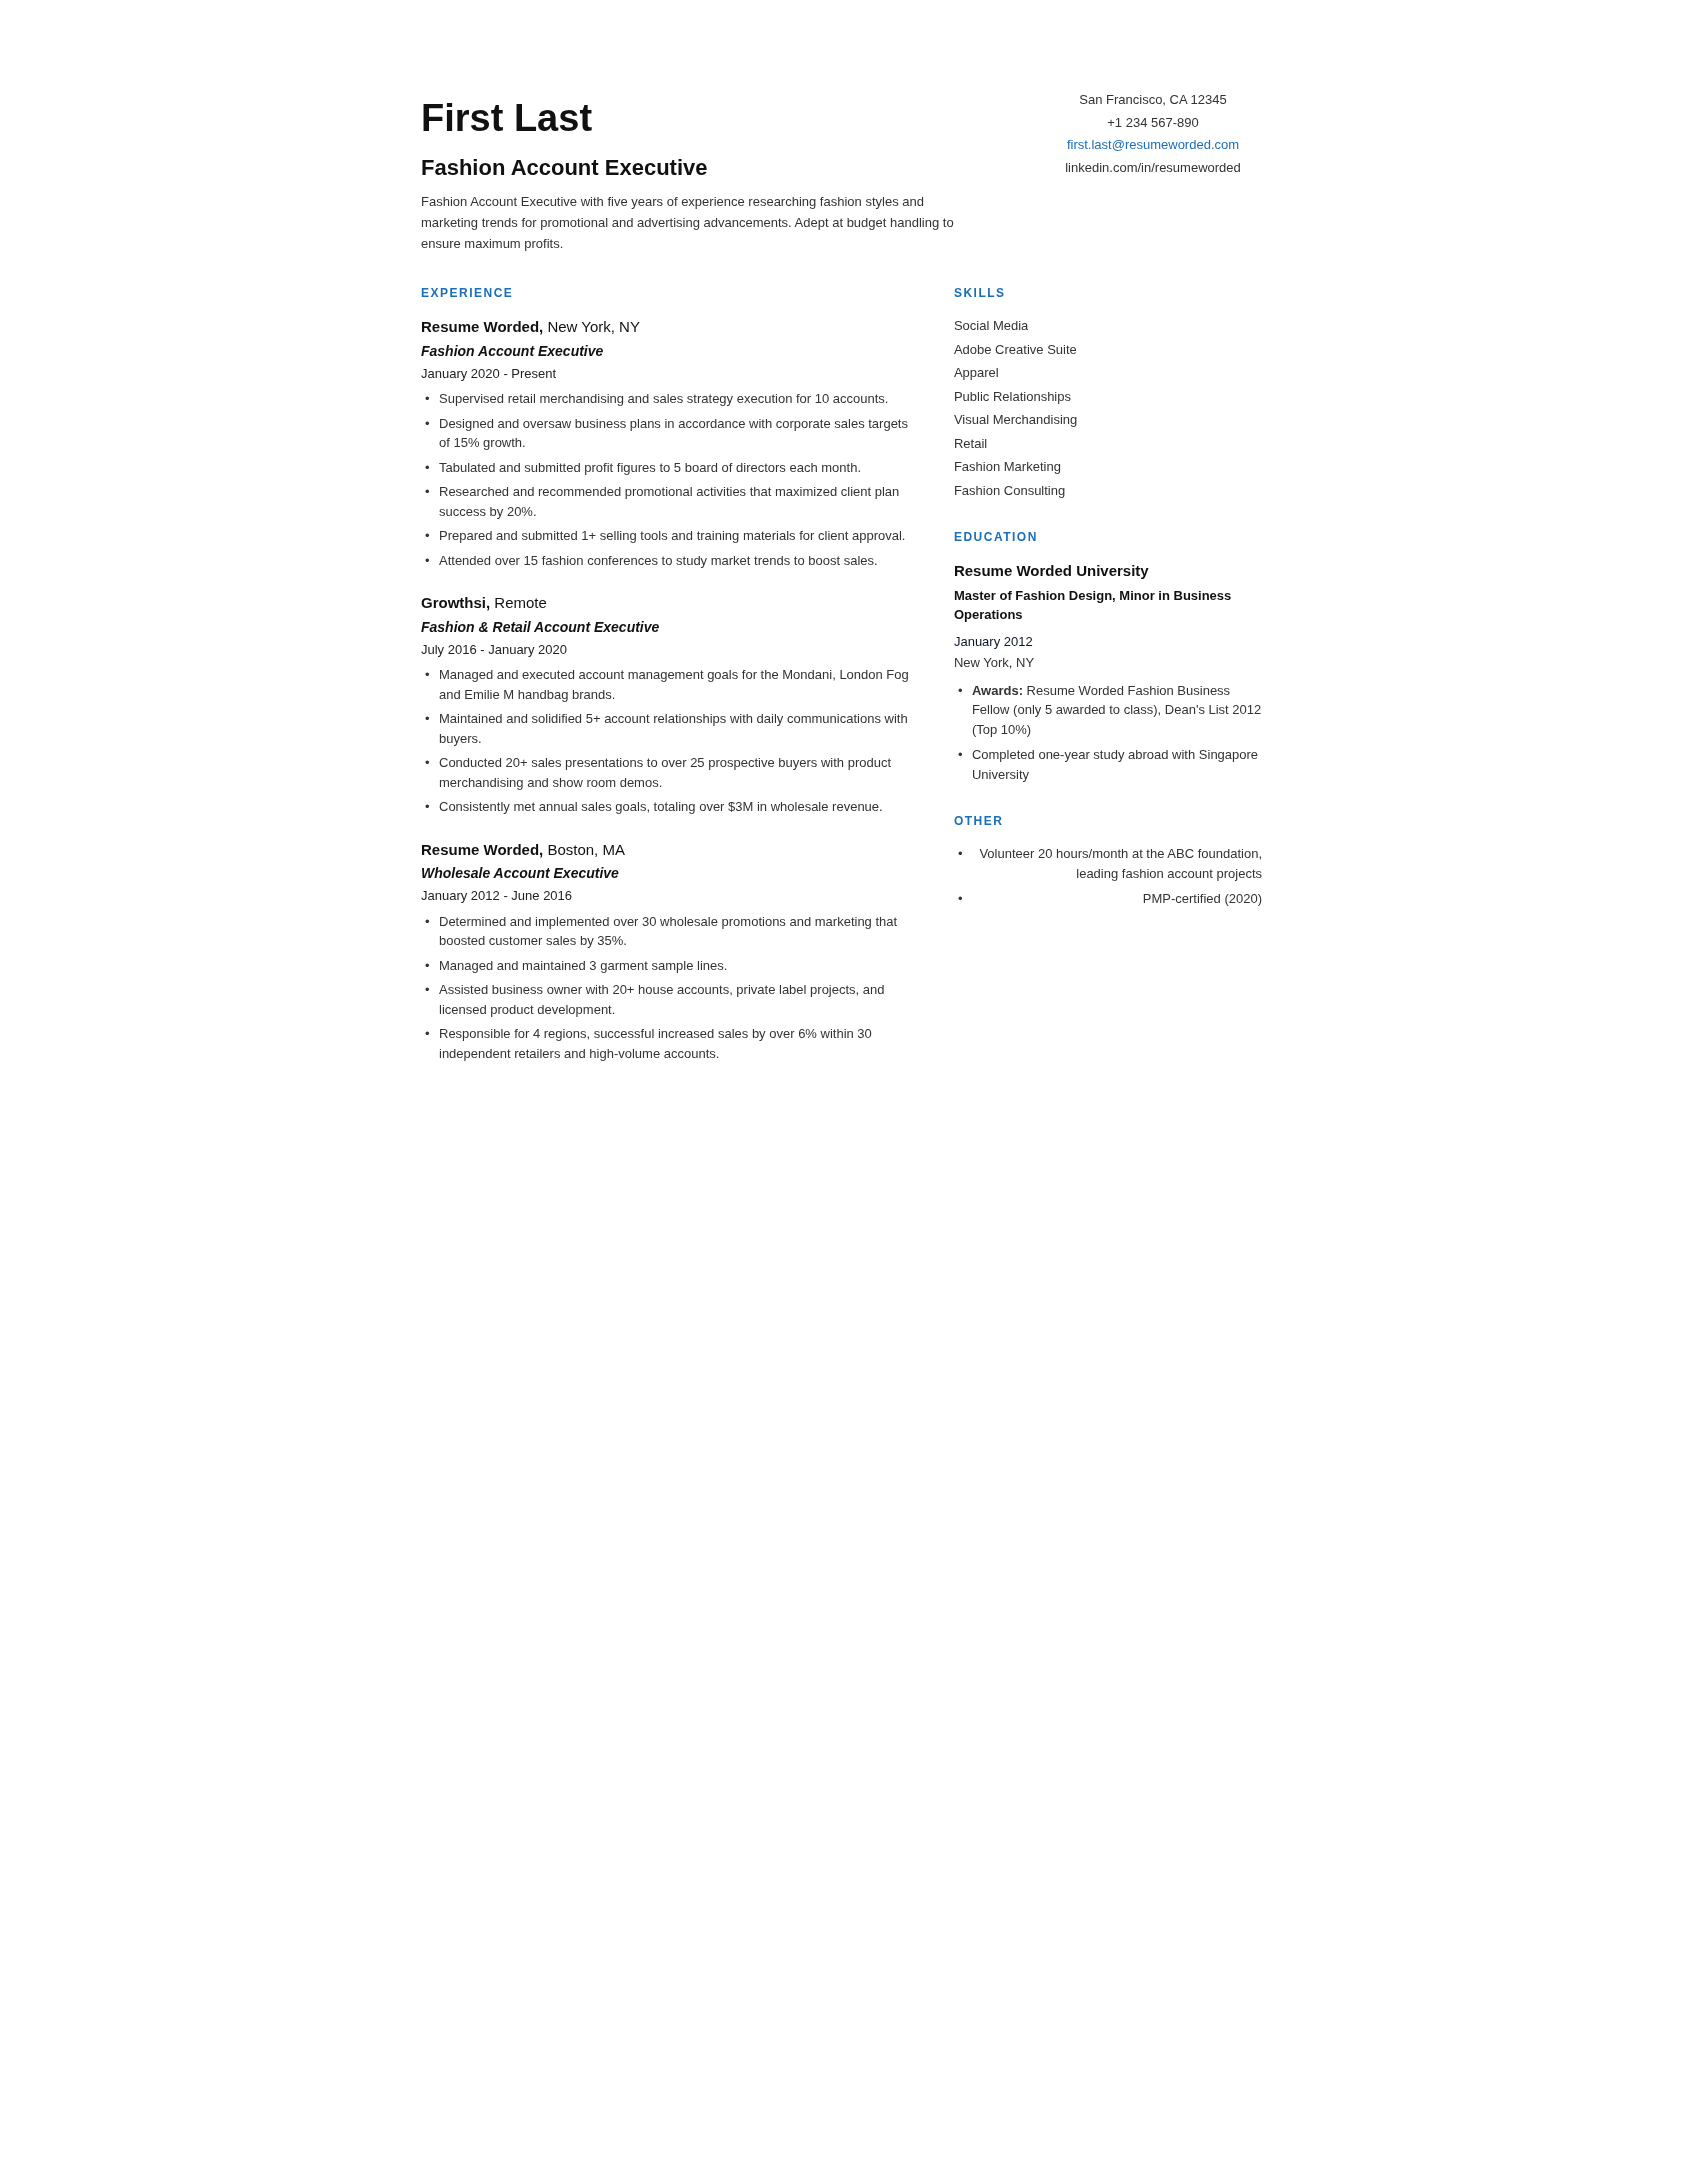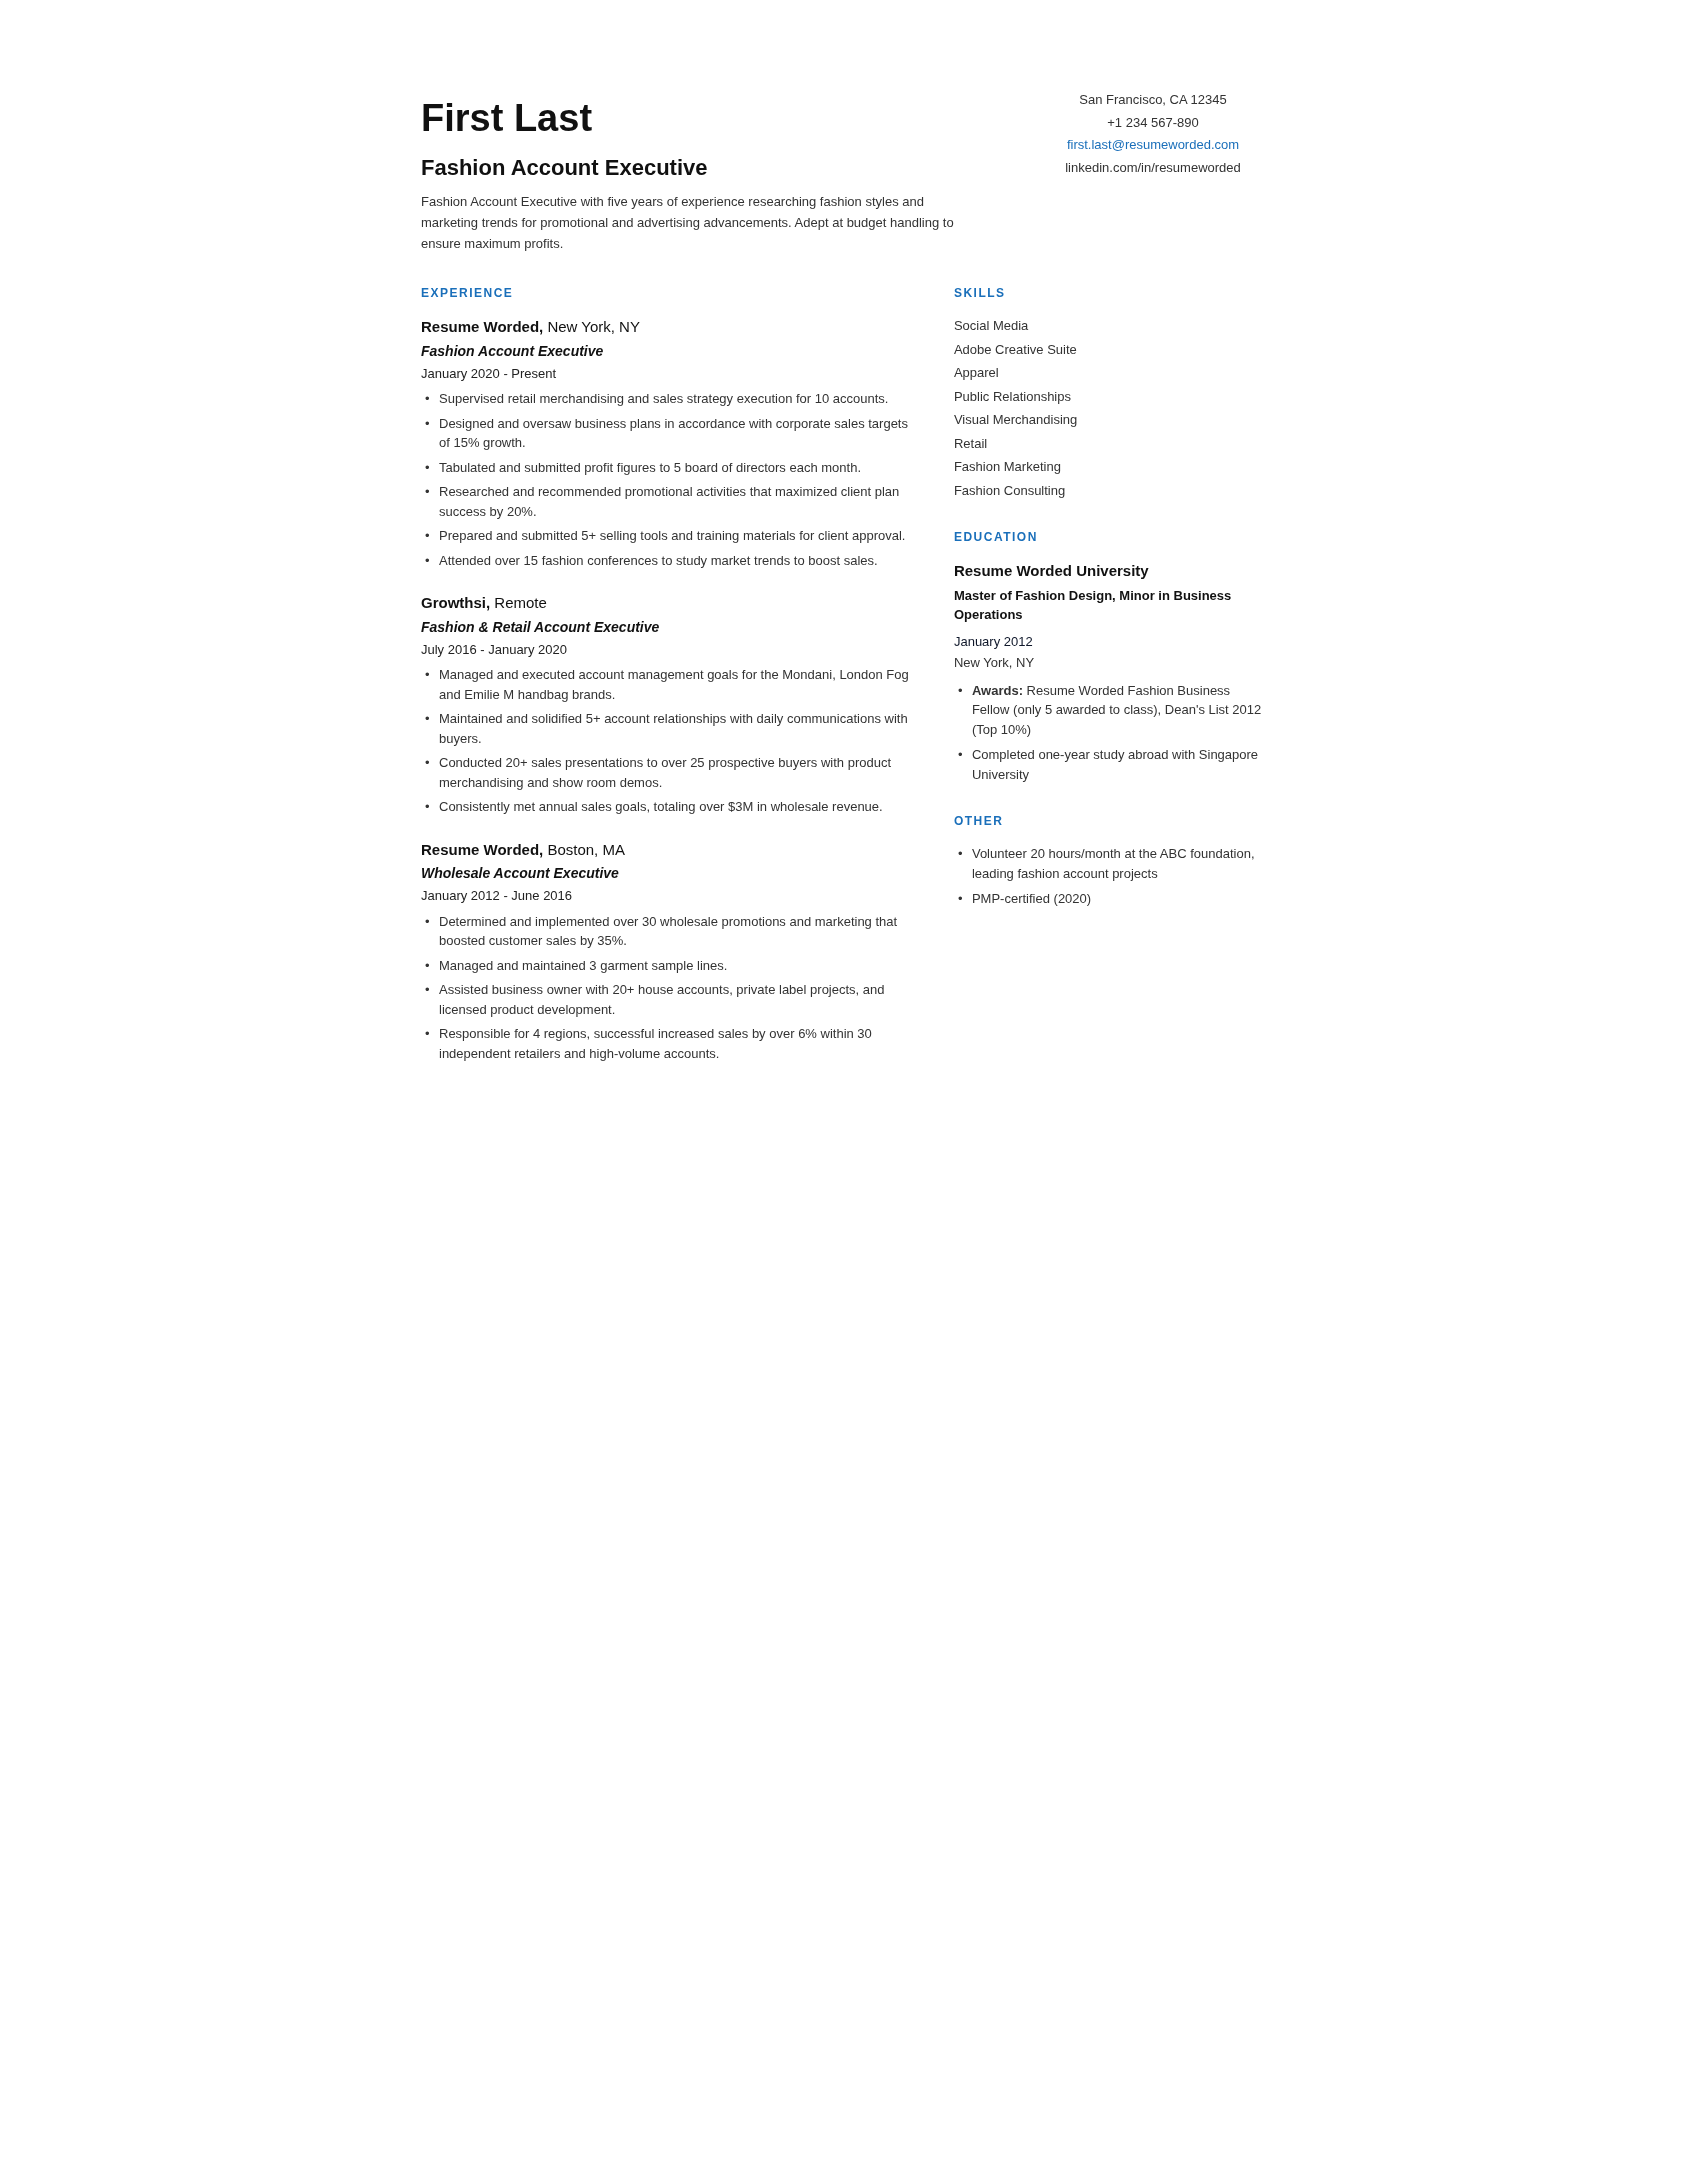--- a/index.html
+++ b/index.html
@@ -192,20 +192,21 @@
     }
     .edu-bullets li::before {
       content: '•';
       position: absolute;
       left: 4px;
       color: #333;
     }
     .other-bullets {
       list-style: none;
       padding: 0;
+      text-align: right;
     }
     .other-bullets li {
       font-size: 13px;
       font-family: Arial, sans-serif;
       color: #333;
       padding-left: 18px;
       position: relative;
       margin-bottom: 6px;
       line-height: 1.5;
     }
@@ -249,21 +250,21 @@
           <div class="job-company">
             <span>Resume Worded,</span><span class="job-company-normal"> New York, NY</span>
           </div>
           <div class="job-role">Fashion Account Executive</div>
           <div class="job-dates">January 2020 - Present</div>
           <ul class="job-bullets">
             <li>Supervised retail merchandising and sales strategy execution for 10 accounts.</li>
             <li>Designed and oversaw business plans in accordance with corporate sales targets of 15% growth.</li>
             <li>Tabulated and submitted profit figures to 5 board of directors each month.</li>
             <li>Researched and recommended promotional activities that maximized client plan success by 20%.</li>
-            <li>Prepared and submitted 5+ selling tools and training materials for client approval.</li>
+            <li>Prepared and submitted 1+ selling tools and training materials for client approval.</li>
             <li>Attended over 15 fashion conferences to study market trends to boost sales.</li>
           </ul>
         </div>
 
         <div class="job">
           <div class="job-company">
             <span>Growthsi,</span><span class="job-company-normal"> Remote</span>
           </div>
           <div class="job-role">Fashion &amp; Retail Account Executive</div>
           <div class="job-dates">July 2016 - January 2020</div>

